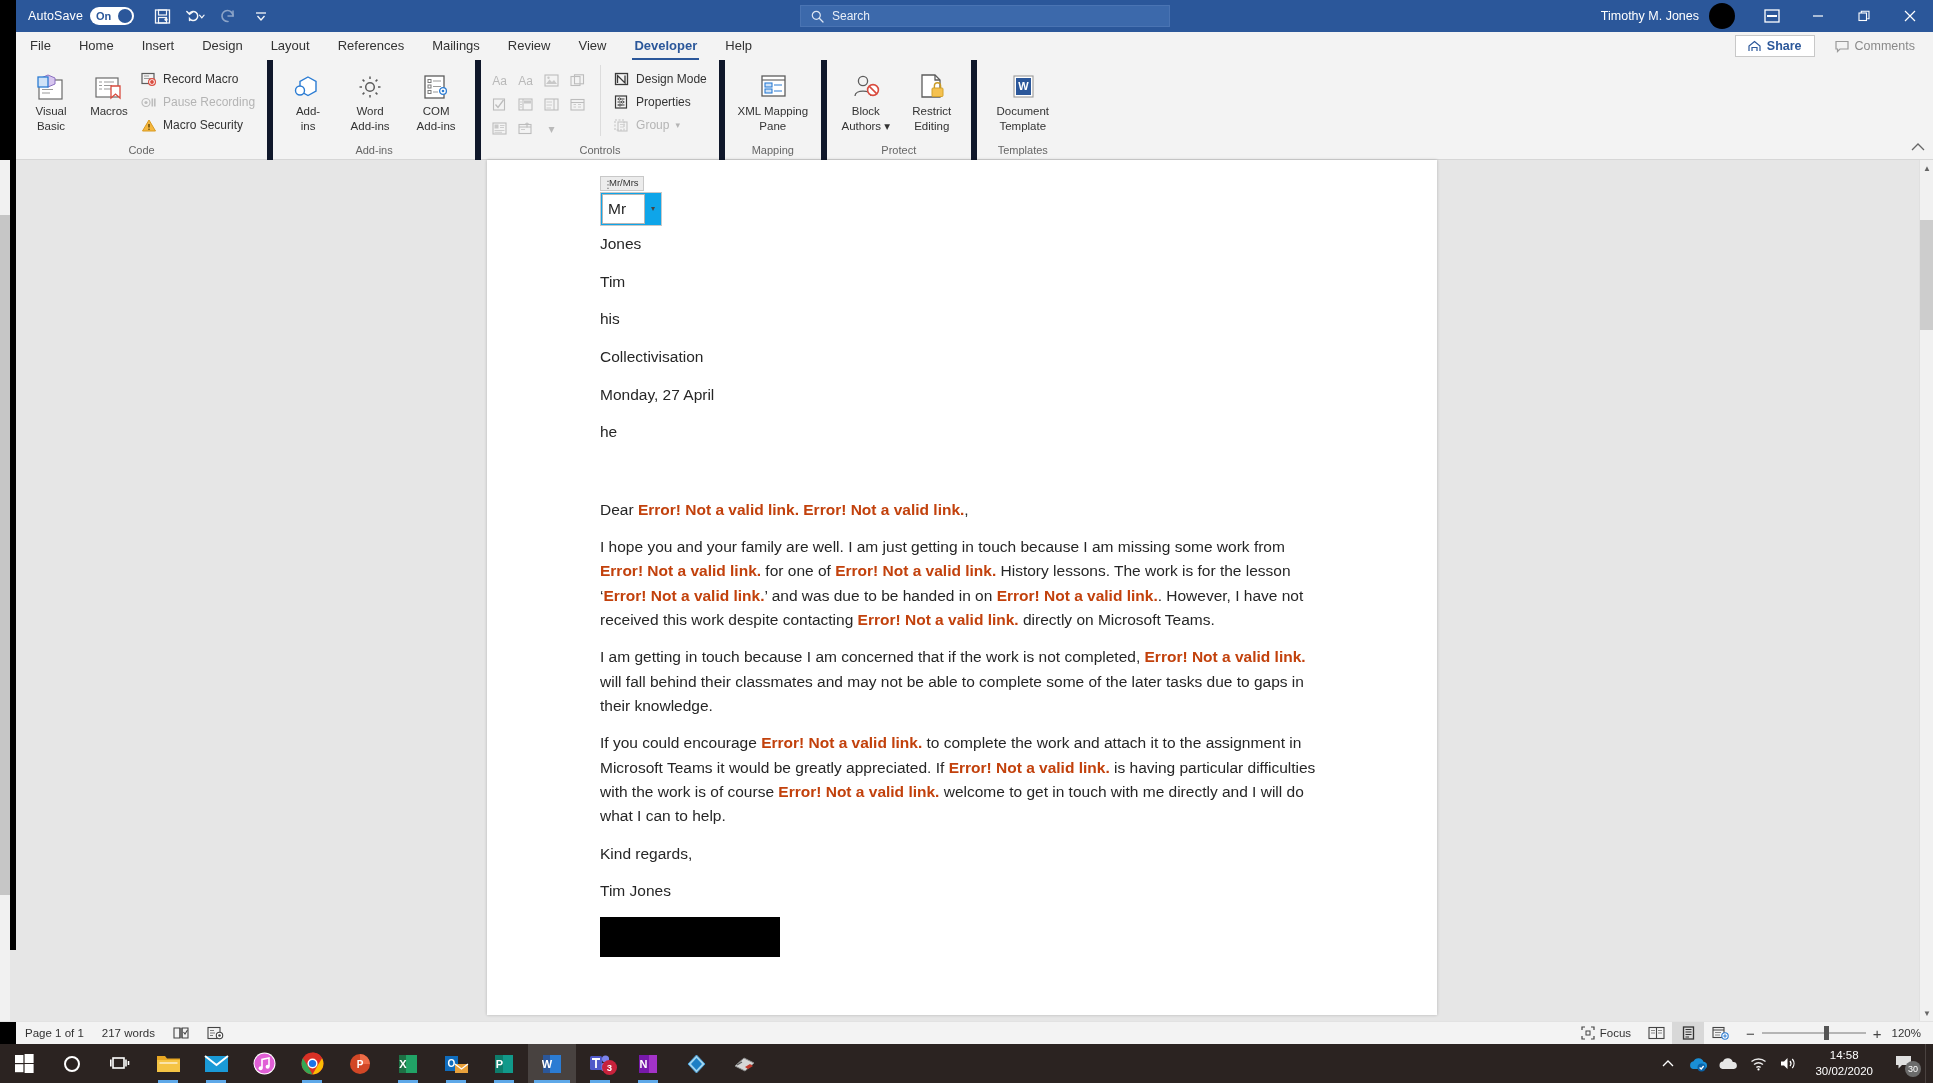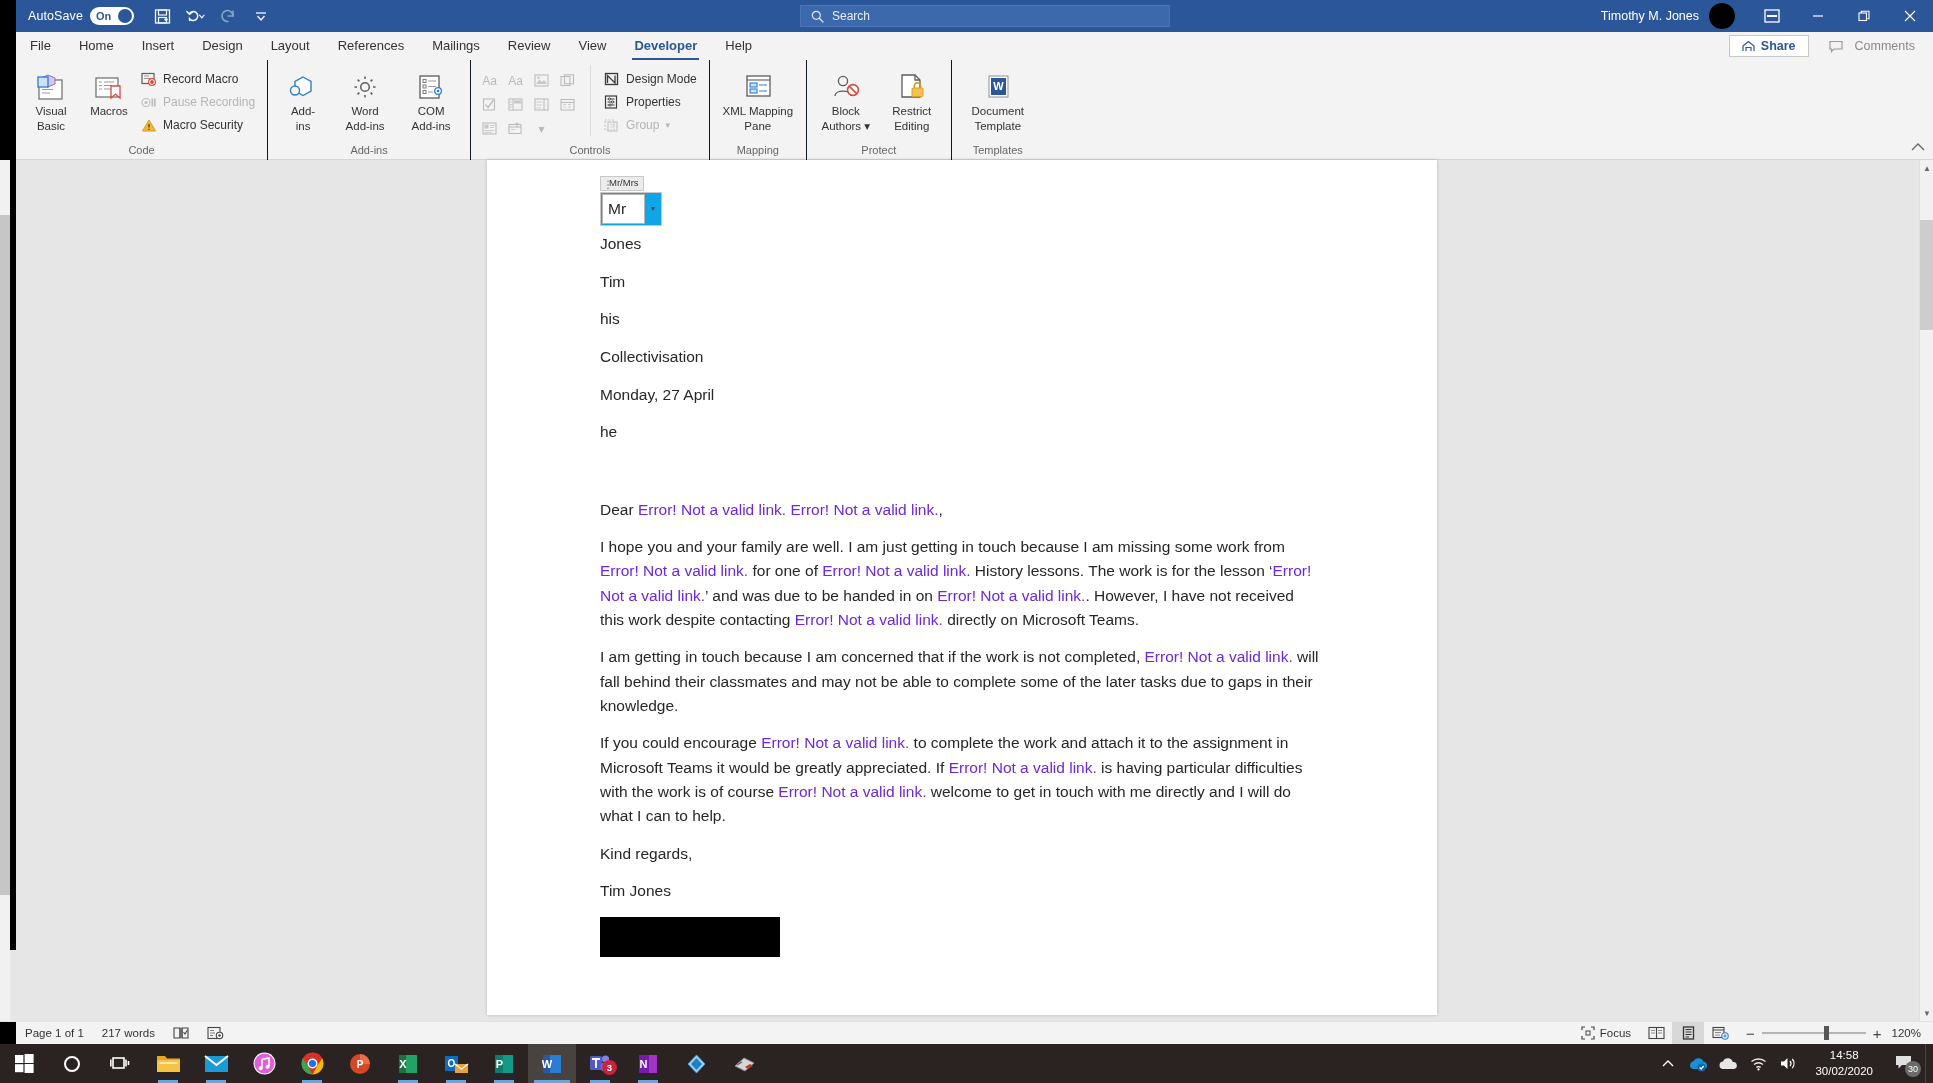--- a/index.html
+++ b/index.html
@@ -66,32 +66,32 @@
     background: #2b579a;
   }
   .ribbon-right {
     position: absolute; right: 6px; top: 3px; display: flex; align-items: center; gap: 8px;
   }
   .share-btn {
     display: flex; align-items: center; gap: 6px; font-size: 12.5px; color: #2b579a;
     padding: 3px 12px; border: 1px solid #c8c8c8; background: #fff; font-weight: 600;
   }
   .comments-btn {
-    display: flex; align-items: center; gap: 12px; font-size: 12.5px; color: #8a8a8a;
+    display: flex; align-items: center; gap: 6px; font-size: 12.5px; color: #8a8a8a;
     padding: 3px 12px;
   }
 
   
   .ribbon {
     position: absolute; left: 0; top: 60px; width: 1933px; height: 100px;
     background: #f3f3f3; border-bottom: 1px solid #d6d6d6; display: flex;
   }
   .rb-left-black { width: 16px; height: 100px; background: #000; }
   .rgroup { position: relative; height: 100px; padding: 3px 6px 0; display: flex; flex-direction: column; }
-  .rgroup + .rgroup { border-left: 1px solid #0f172a; }
+  .rgroup + .rgroup { border-left: 6px solid #0f172a; }
   .rgroup-body { flex: 1; display: flex; align-items: flex-start; padding-top: 2px; }
   .rgroup-label {
     text-align: center; font-size: 11px; color: #666; padding-bottom: 3px; height: 16px;
   }
   .big-btn {
     width: 58px; display: flex; flex-direction: column; align-items: center; gap: 2px;
     padding: 4px 2px; font-size: 11.5px; color: #333; line-height: 1.15; text-align: center;
   }
   .big-btn .glyph { height: 34px; display: flex; align-items: flex-end; justify-content: center; }
   .big-btn.wide { width: 66px; }
@@ -136,21 +136,21 @@
               font-size: 8px; color: #666; }
   .vs-thumb { position: absolute; left: 0; top: 60px; width: 14px; height: 110px; background: #cdcdcd; }
 
   
   .doc-body {
     position: absolute; left: 113px; top: 32px; width: 722px;
     font-family: "Liberation Sans", sans-serif; font-size: 15.5px; color: #262626;
     line-height: 1.56;
   }
   .doc-body p { margin: 0 0 13.5px 0; }
-  .doc-body b { font-weight: 400; color: #6d28d9; }
+  .doc-body b { font-weight: 700; color: #c2410c; }
   .cc-wrap { position: relative; width: 62px; margin-bottom: 6px; }
   .cc-tag {
     position: absolute; left: 0; top: -16px; height: 15px; background: #ececec;
     border: 1px solid #c8c8c8; font-size: 9.5px; color: #333; padding: 0 4px 0 8px;
     display: flex; align-items: center; white-space: nowrap;
   }
   .cc-tag::before {
     content: '⋮'; position: absolute; left: 2px; top: 0px; font-size: 10px; color: #666;
   }
   .cc-box {

